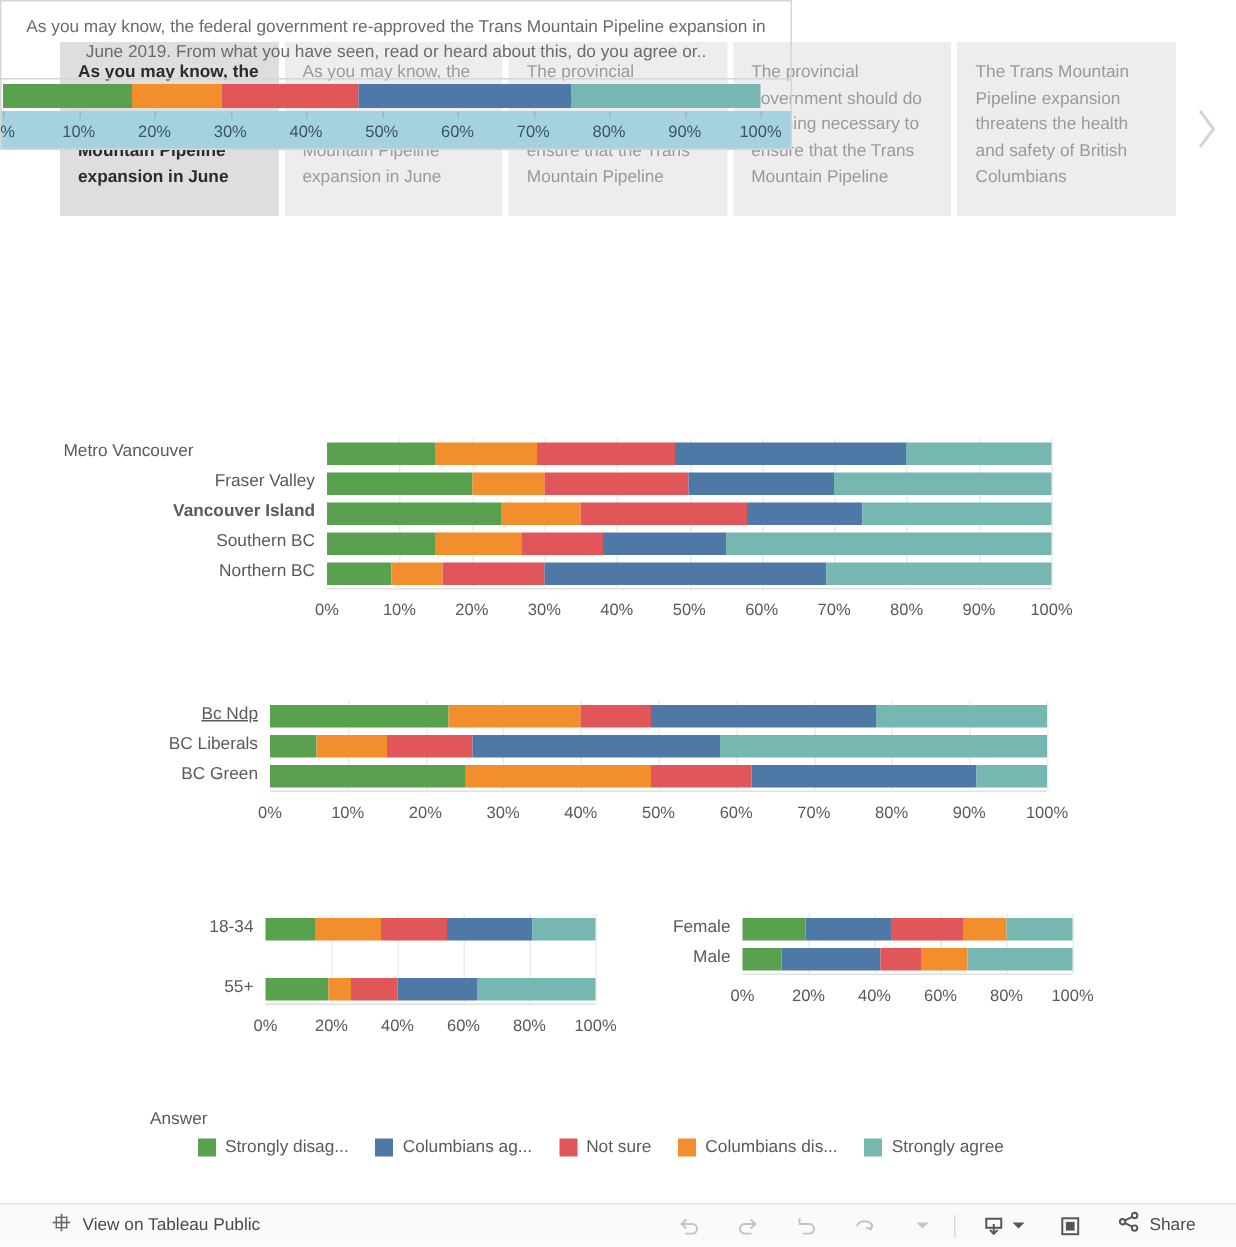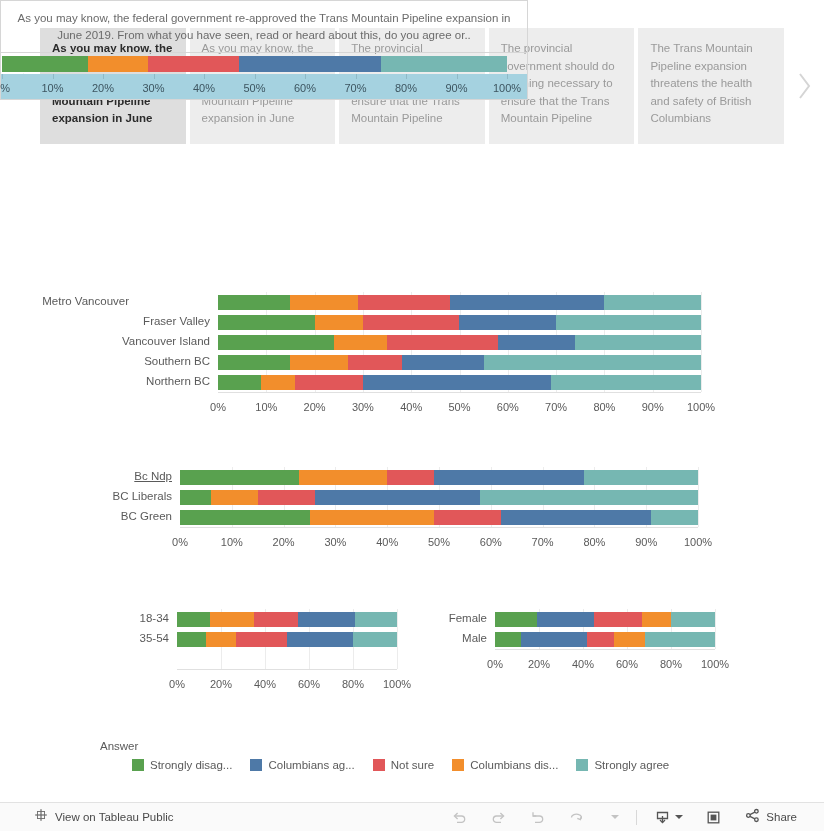--- a/index.html
+++ b/index.html
@@ -207,21 +207,21 @@
       <div style="position: absolute; left: 218px; width: 483px; height: 15px; top: 2.5px;">
         <div class="bar">
           <div class="seg" style="width: 20%; background: rgb(89, 161, 79);"></div>
           <div class="seg" style="width: 10%; background: rgb(242, 142, 44);"></div>
           <div class="seg" style="width: 20%; background: rgb(225, 87, 89);"></div>
           <div class="seg" style="width: 20%; background: rgb(78, 121, 167);"></div>
           <div class="seg" style="width: 30%; background: rgb(118, 183, 178);"></div>
         </div>
       </div>
     </div>
-    <div class="grow" style="left: 0px; top: 40px; width: 701px; height: 20px;">
+    <div class="grow" style="left: 0px; top: 40px; width: 701px; height: 20px; font-weight: bold;">
       <div class="rowlabel lab" style="right: 491px;">Vancouver Island</div>
       <div style="position: absolute; left: 218px; width: 483px; height: 15px; top: 2.5px;">
         <div class="bar">
           <div class="seg" style="width: 24%; background: rgb(89, 161, 79);"></div>
           <div class="seg" style="width: 11%; background: rgb(242, 142, 44);"></div>
           <div class="seg" style="width: 23%; background: rgb(225, 87, 89);"></div>
           <div class="seg" style="width: 16%; background: rgb(78, 121, 167);"></div>
           <div class="seg" style="width: 26%; background: rgb(118, 183, 178);"></div>
         </div>
       </div>
@@ -340,29 +340,29 @@
       <div style="position: absolute; left: 177px; width: 220px; height: 15px; top: 2.5px;">
         <div class="bar">
           <div class="seg" style="width: 15%; background: rgb(89, 161, 79);"></div>
           <div class="seg" style="width: 20%; background: rgb(242, 142, 44);"></div>
           <div class="seg" style="width: 20%; background: rgb(225, 87, 89);"></div>
           <div class="seg" style="width: 26%; background: rgb(78, 121, 167);"></div>
           <div class="seg" style="width: 19%; background: rgb(118, 183, 178);"></div>
         </div>
       </div>
     </div>
-    <div class="grow" style="left: 0px; top: 20px; width: 397px; height: 20px;">
-      <div class="rowlabel lab" style="right: 228px;">35-54</div>
+    <div class="grow" style="left: 0px; top: 40px; width: 397px; height: 20px;">
+      <div class="rowlabel lab" style="right: 228px;">55+</div>
       <div style="position: absolute; left: 177px; width: 220px; height: 15px; top: 2.5px;">
         <div class="bar">
-          <div class="seg" style="width: 13%; background: rgb(89, 161, 79);"></div>
-          <div class="seg" style="width: 14%; background: rgb(242, 142, 44);"></div>
-          <div class="seg" style="width: 23%; background: rgb(225, 87, 89);"></div>
-          <div class="seg" style="width: 30%; background: rgb(78, 121, 167);"></div>
-          <div class="seg" style="width: 20%; background: rgb(118, 183, 178);"></div>
+          <div class="seg" style="width: 19%; background: rgb(89, 161, 79);"></div>
+          <div class="seg" style="width: 7%; background: rgb(242, 142, 44);"></div>
+          <div class="seg" style="width: 14%; background: rgb(225, 87, 89);"></div>
+          <div class="seg" style="width: 24%; background: rgb(78, 121, 167);"></div>
+          <div class="seg" style="width: 36%; background: rgb(118, 183, 178);"></div>
         </div>
       </div>
     </div>
     <div class="axis" style="position: absolute; left: 177px; top: 69px; width: 220px;">
       <div class="tick" style="left: 0%;">0%</div>
       <div class="tick" style="left: 20%;">20%</div>
       <div class="tick" style="left: 40%;">40%</div>
       <div class="tick" style="left: 60%;">60%</div>
       <div class="tick" style="left: 80%;">80%</div>
       <div class="tick" style="left: 100%;">100%</div>

